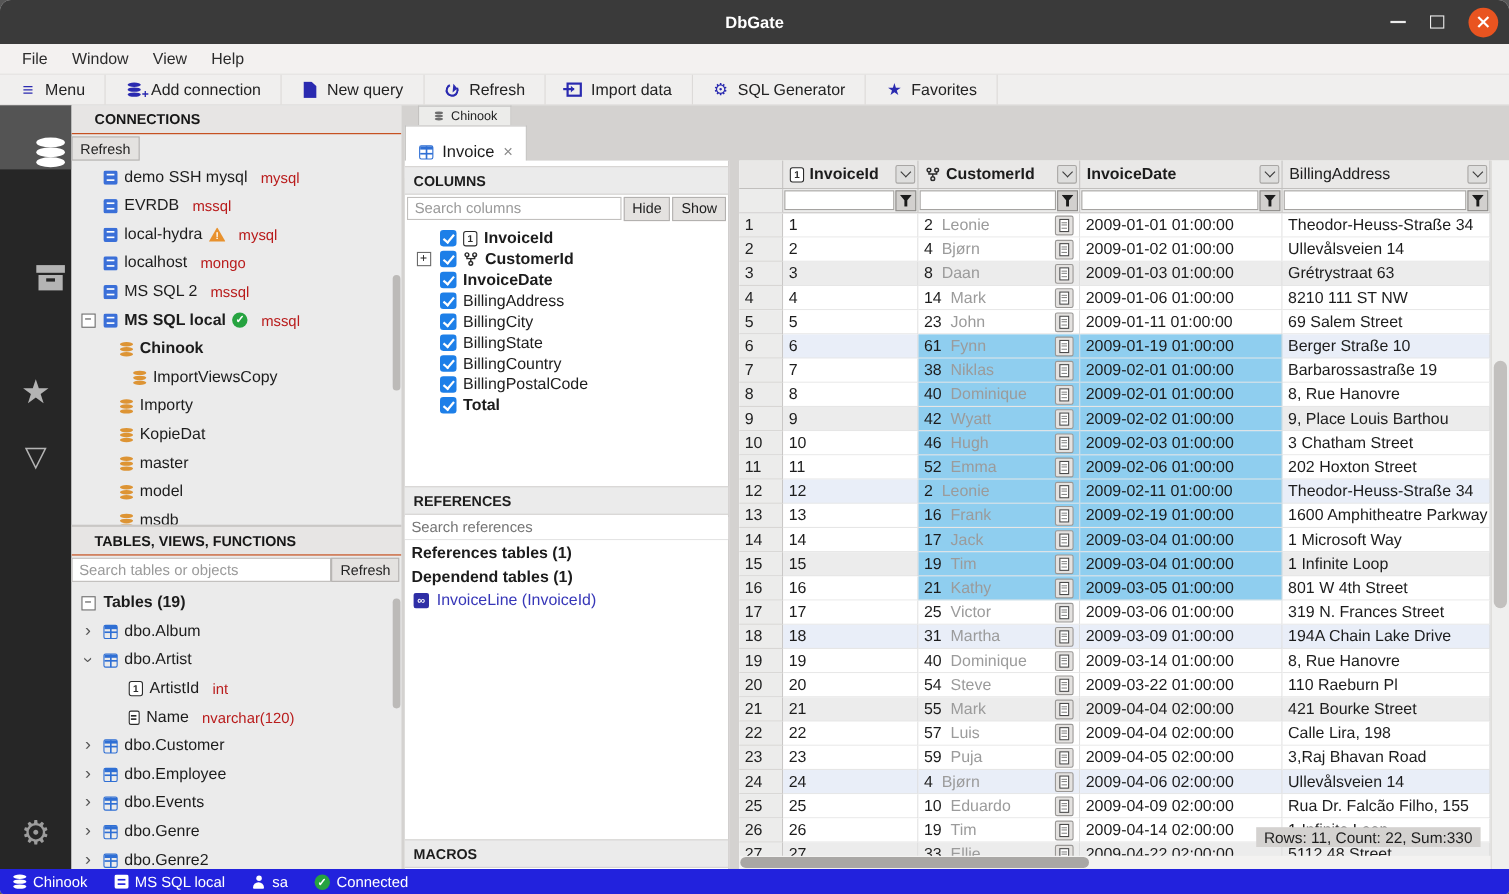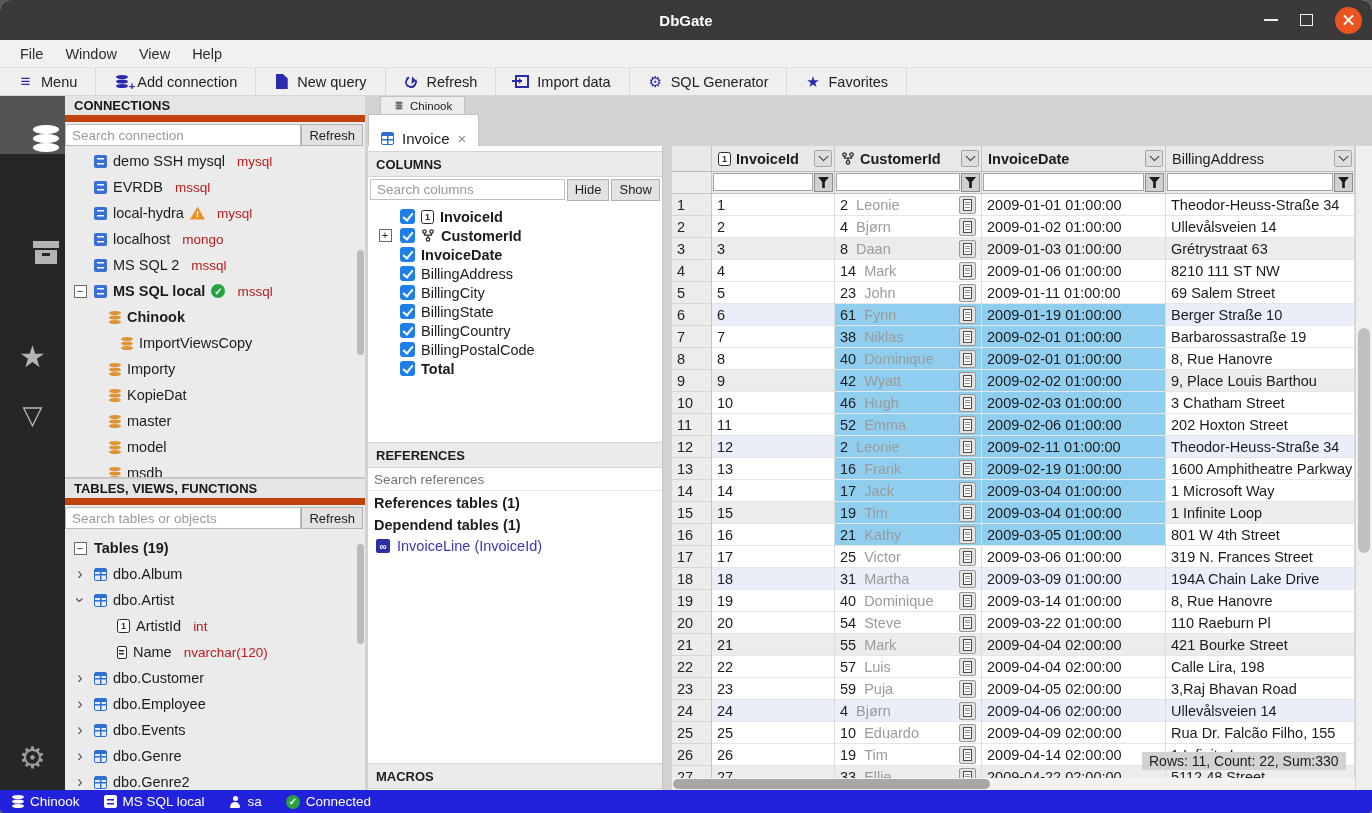--- a/index.html
+++ b/index.html
@@ -48,22 +48,22 @@
   .g-archive::after{content:"";position:absolute;left:2px;top:9px;width:22px;height:14px;background:currentColor;}
   .g-archive .notch{position:absolute;z-index:2;left:9px;top:12px;width:8px;height:3px;background:#262626;}
   .g-plug{width:26px;height:21px;background:currentColor;
      clip-path:polygon(0 100%,0 22%,10% 22%,10% 0,42% 0,42% 22%,58% 22%,58% 0,90% 0,90% 22%,100% 22%,100% 100%);}
   .g-star{font-size:30px;line-height:30px;}
   .g-nabla{font-size:26px;line-height:26px;}
   .g-gear{font-size:30px;line-height:30px;color:#9c9c9c;}
 
   
   .leftcol{position:absolute;left:65px;top:0;width:300px;height:100%;background:#ebebeb;}
-  .panel-h{height:26px;background:#e7e5e4;border-bottom:7px solid #c2410c;display:flex;align-items:center;
-           padding-left:9px;font-weight:bold;font-size:13px;color:#161616;}
+  .panel-h{height:26px;background:#e7e5e4;border-bottom:1px solid #c2410c;display:flex;align-items:center;
+           padding-left:21px;font-weight:bold;font-size:13px;color:#161616;}
   .searchrow{height:26px;display:flex;align-items:center;padding:0 2px 0 0;gap:0;}
   .searchrow input{flex:1;height:22px;border:1px solid #bdbbb9;background:#fff;padding:0 6px;font-size:13.5px;
                    font-family:"Liberation Sans",sans-serif;color:#333;min-width:0;}
   .searchrow input::placeholder{color:#9a9a9a;}
   .sbtn{height:22px;padding:0 7px;background:#e4e2e0;border:1px solid #b3b1af;font-size:13px;color:#222;
         display:flex;align-items:center;}
   .conn-panel{position:absolute;left:0;top:0;width:100%;height:381px;overflow:hidden;}
   .tables-panel{position:absolute;left:0;top:381px;width:100%;height:313px;overflow:hidden;border-top:2px solid #c9c7c5;}
   .treelist{position:relative;overflow:hidden;}
   .trow{height:26px;display:flex;align-items:center;padding-left:7px;gap:6px;font-size:14.5px;white-space:nowrap;}
@@ -277,21 +277,20 @@
         </div>
         <div class="rail-gear">
           <span class="g-gear">⚙</span>
         </div>
       </div>
 
     <div class="leftcol">
       <div class="conn-panel">
         <div class="panel-h">CONNECTIONS</div>
         <div class="searchrow">
-          <input type="text" placeholder="Search connection" style="">
           <button class="sbtn">Refresh</button>
         </div>
         <div class="treelist" id="connlist" style="height:329px;">
             <div class="trow">
               <span class="slot"></span>
               <span class="ic srv"></span>
               <span>demo SSH mysql</span>
               <span class="sub">mysql</span>
             </div>
             <div class="trow">

